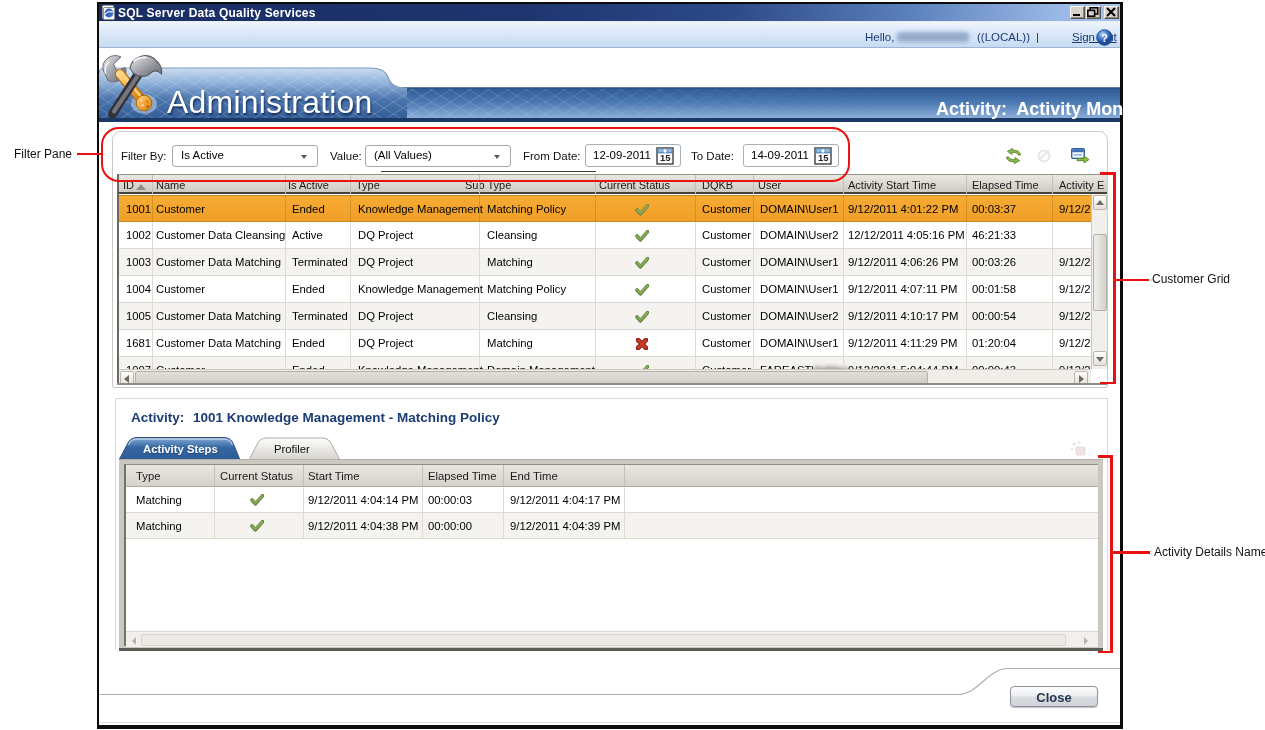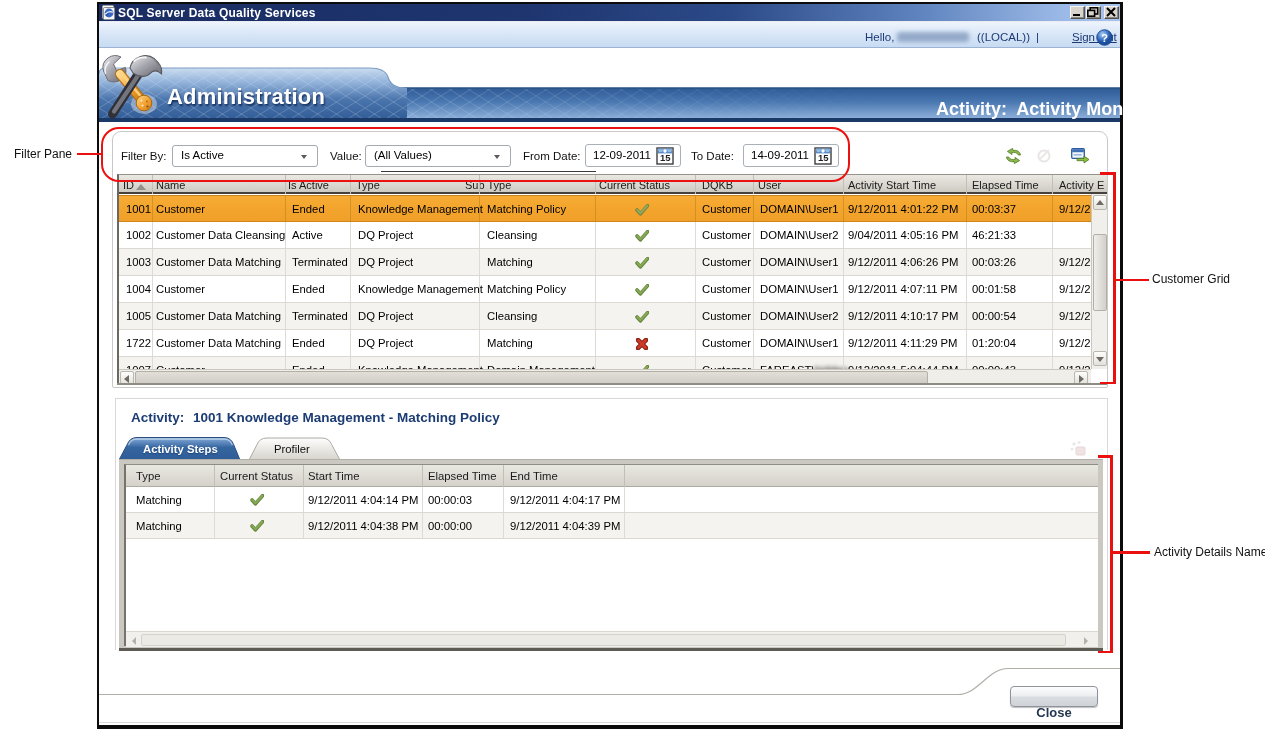--- a/index.html
+++ b/index.html
@@ -34,21 +34,21 @@
 #dpanel{left:115px;top:398px;width:993px;height:252px;border:1px solid #d8d8d8;border-bottom:none;background:#fff}
 #dhead1{left:131px;top:410px;font-size:13.5px;font-weight:bold;color:#1c3c74}
 #dhead2{left:193px;top:410px;font-size:13.5px;font-weight:bold;color:#1c3c74}
 #dframe{left:119px;top:459px;width:984px;height:192px;background:#cbc8c1;border-bottom:3px solid #5e5b54;border-top:1px solid #b3b0a9}
 #dcontent{left:124px;top:464px;width:974px;height:182px;background:#fff;border-left:2px solid #76736c;border-top:1px solid #8f8c85}
 #ddhead{left:0;top:0;width:972px;height:22px;background:linear-gradient(180deg,#e9e7e1,#d5d2cb);border-bottom:1px solid #aeaba3}
 .dh{top:5px;font-size:11.3px;color:#1a1a1a}
 .drow{left:0;width:972px;height:25.5px}
 .dc{position:absolute;top:7px;font-size:11.3px;white-space:nowrap}
 #dhsb{left:0px;top:166px;width:972px;height:16px;background:#f2f0ec;border-top:1px solid #dbd8d2}
-#closebtn{left:1010px;top:686px;width:88px;height:21px;border:1px solid #8e939b;border-radius:4px;background:linear-gradient(180deg,#fdfdfe 0%,#eceef0 45%,#d9dce0 55%,#cfd3d8 100%);text-align:center;font-weight:bold;font-size:13px;color:#253750;padding-top:18px;box-shadow:0 1px 1px rgba(0,0,0,.25)}
+#closebtn{left:1010px;top:686px;width:88px;height:21px;border:1px solid #8e939b;border-radius:4px;background:linear-gradient(180deg,#fdfdfe 0%,#eceef0 45%,#d9dce0 55%,#cfd3d8 100%);text-align:center;font-weight:bold;font-size:13px;color:#253750;padding-top:3px;box-shadow:0 1px 1px rgba(0,0,0,.25)}
 .ann{font-size:12px;color:#111;white-space:nowrap}
 #oval{left:101px;top:127px;width:749px;height:55px;border:2.5px solid #ec1111;border-radius:18px}
 </style></head><body>
 
 <div class="a" id="win"></div>
 <div class="a" id="tbar"></div>
 <svg class="a" style="left:101px;top:5px" width="15" height="15" viewBox="0 0 15 15">
 <rect x="1.5" y="0.5" width="11" height="13" rx="1" fill="#fdfdfd" stroke="#9a9a9a"></rect>
 <rect x="2.5" y="2.5" width="11" height="12" rx="1" fill="#f4f6fa" stroke="#8c8c8c"></rect>
 <circle cx="8" cy="8" r="4.4" fill="#3a68c2"></circle>
@@ -109,21 +109,21 @@
       </mask>
 </defs>
 <rect x="280" y="40" width="741" height="31" fill="url(#gBand)"></rect>
 <rect x="280" y="40" width="741" height="31" fill="url(#mesh)" mask="url(#meshmask)"></rect>
 <path d="M280,40 H1021" stroke="#27507f" stroke-width="1.4"></path>
 <path d="M0,26 Q0,20 7,20 H270 Q286,20 289,29 Q292,40 308,40 L308,71 L0,71 Z" fill="url(#gTab)"></path>
 <path d="M0,26 Q0,20 7,20 H270 Q286,20 289,29 Q292,40 308,40 L308,71 L0,71 Z" fill="url(#mesh)"></path>
 <path d="M0,26 Q0,20 7,20 H270 Q286,20 289,29 Q292,40 306,40" stroke="#7e9cc2" stroke-width="1.2" fill="none"></path>
 <rect x="0" y="70" width="1021" height="4" fill="#1b3966"></rect>
 </svg>
-<div class="a" style="left:167px;top:84px;font-size:22px;font-weight:bold;color:#fff;text-shadow:1px 2px 2px rgba(12,35,80,.85);letter-spacing:.2px">Administration</div>
+<div class="a" style="left:167px;top:84px;font-size:32px;font-weight:normal;color:#fff;text-shadow:1px 2px 2px rgba(12,35,80,.85);letter-spacing:.2px">Administration</div>
 <div class="a" style="left:936px;top:99px;width:170px;text-align:right;font-size:18px;font-weight:bold;color:#fff;white-space:nowrap">Activity:&nbsp; Activity Monitoring</div>
 <svg class="a" style="left:100px;top:51px" width="64" height="70" viewBox="0 0 64 70">
 <defs>
 <linearGradient id="met" x1="0" y1="0" x2="1" y2="1">
         <stop offset="0%" stop-color="#f0f0f2"></stop>
         <stop offset="45%" stop-color="#a8a8b0"></stop>
         <stop offset="100%" stop-color="#606068"></stop>
       </linearGradient>
 <linearGradient id="org" x1="0" y1="0" x2="1" y2="1">
         <stop offset="0%" stop-color="#ffd98e"></stop>
@@ -250,21 +250,21 @@
 <div class="gc" style="left:37px">Customer Data Cleansing</div>
 <div class="gc" style="left:173px">Active</div>
 <div class="gc" style="left:239px">DQ Project</div>
 <div class="gc" style="left:368px">Cleansing</div>
 <svg class="a" style="left:516px;top:8px" width="14" height="12" viewBox="0 0 14 12">
 <path d="M2 6 L5.4 9.8 L12.6 1.6" fill="none" stroke="#64853a" stroke-width="3.6" stroke-linecap="round" stroke-linejoin="round"></path>
 <path d="M2.3 6 L5.4 9.2 L12.2 1.8" fill="none" stroke="#85a957" stroke-width="2.1" stroke-linecap="round" stroke-linejoin="round"></path>
 </svg>
 <div class="gc" style="left:583px">Customer</div>
 <div class="gc" style="left:641px">DOMAIN\User2</div>
-<div class="gc" style="left:729px">9/04/2011 4:05:16 PM</div>
+<div class="gc" style="left:729px">12/12/2011 4:05:16 PM</div>
 <div class="gc" style="left:853px">46:21:33</div>
 <div class="a" style="left:33px;top:0;width:1px;height:27px;background:#dedbd4"></div>
 <div class="a" style="left:166px;top:0;width:1px;height:27px;background:#dedbd4"></div>
 <div class="a" style="left:231px;top:0;width:1px;height:27px;background:#dedbd4"></div>
 <div class="a" style="left:360px;top:0;width:1px;height:27px;background:#dedbd4"></div>
 <div class="a" style="left:476px;top:0;width:1px;height:27px;background:#dedbd4"></div>
 <div class="a" style="left:576px;top:0;width:1px;height:27px;background:#dedbd4"></div>
 <div class="a" style="left:634px;top:0;width:1px;height:27px;background:#dedbd4"></div>
 <div class="a" style="left:724px;top:0;width:1px;height:27px;background:#dedbd4"></div>
 <div class="a" style="left:847px;top:0;width:1px;height:27px;background:#dedbd4"></div>
@@ -346,21 +346,21 @@
 <div class="a" style="left:360px;top:0;width:1px;height:27px;background:#dedbd4"></div>
 <div class="a" style="left:476px;top:0;width:1px;height:27px;background:#dedbd4"></div>
 <div class="a" style="left:576px;top:0;width:1px;height:27px;background:#dedbd4"></div>
 <div class="a" style="left:634px;top:0;width:1px;height:27px;background:#dedbd4"></div>
 <div class="a" style="left:724px;top:0;width:1px;height:27px;background:#dedbd4"></div>
 <div class="a" style="left:847px;top:0;width:1px;height:27px;background:#dedbd4"></div>
 <div class="a" style="left:933px;top:0;width:1px;height:27px;background:#dedbd4"></div>
 </div>
 <div class="a rowline" style="top:154.0px"></div>
 <div class="a grow rw" style="top:154.5px">
-<div class="gc" style="left:7px">1722</div>
+<div class="gc" style="left:7px">1681</div>
 <div class="gc" style="left:37px">Customer Data Matching</div>
 <div class="gc" style="left:173px">Ended</div>
 <div class="gc" style="left:239px">DQ Project</div>
 <div class="gc" style="left:368px">Matching</div>
 <svg class="a" style="left:517px;top:8px" width="12" height="12" viewBox="0 0 12 12">
 <path d="M2 2 L10 10 M10 2 L2 10" stroke="#8f2318" stroke-width="4.6" stroke-linecap="round"></path>
 <path d="M2.4 2.4 L9.6 9.6 M9.6 2.4 L2.4 9.6" stroke="#ce3a28" stroke-width="2.6" stroke-linecap="round"></path>
 </svg>
 <div class="gc" style="left:583px">Customer</div>
 <div class="gc" style="left:641px">DOMAIN\User1</div>

